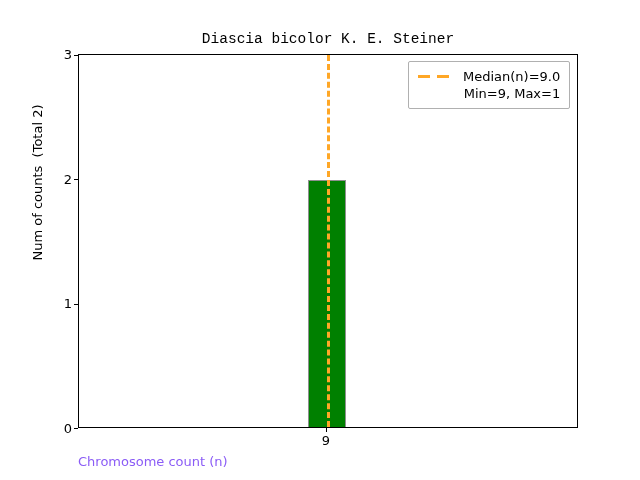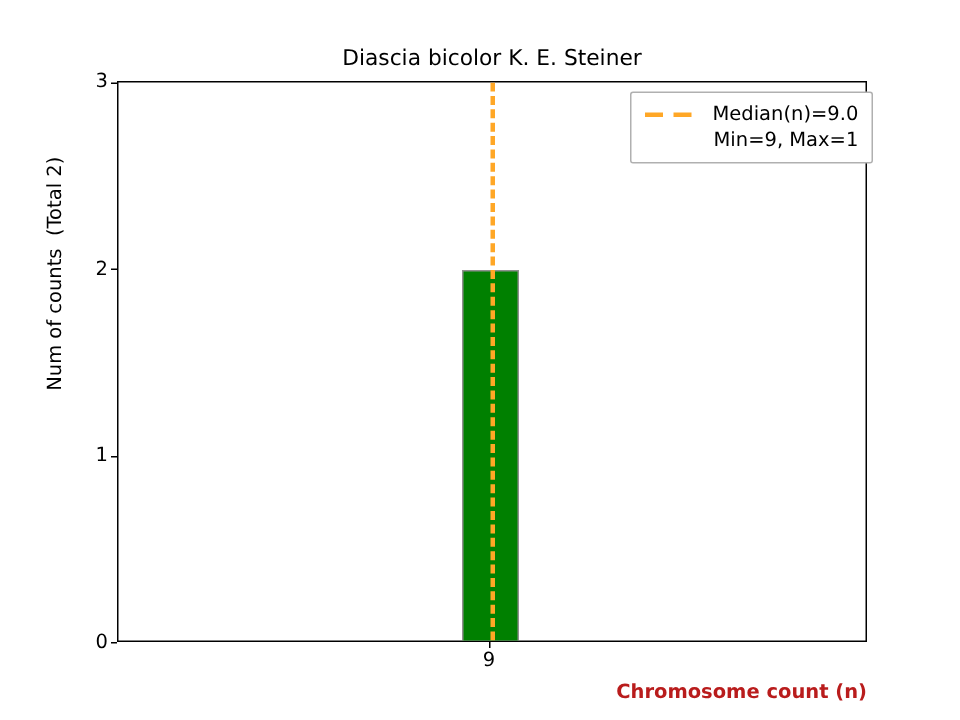--- a/index.html
+++ b/index.html
@@ -26,20 +26,21 @@
   #chart-title {
     position: absolute;
     left: 78px;
     top: 30px;
     width: 500px;
     text-align: center;
     font-size: 14.5px;
     line-height: 18px;
     color: #000000;
     white-space: nowrap;
+    font-family: Liberation Mono, monospace;
   }
 
   
   #plot-area {
     position: absolute;
     left: 78px;
     top: 54px;
     width: 500px;
     height: 374px;
     border: 1.1px solid #000000;
@@ -120,31 +121,30 @@
     font-size: 13px;
     line-height: 14px;
     color: #000000;
   }
 
   #xlabel {
     position: absolute;
     left: 78px;
     top: 454px;
     width: 500px;
-    text-align: right;
-    font-size: 13px;
-    color: #b91c1c;
+    text-align: left;
+    font-size: 13px;
+    color: #8b5cf6;
     white-space: nowrap;
-    font-weight: bold;
   }
 
   
   #legend {
     position: absolute;
-    left: 420px;
+    left: 408px;
     top: 61px;
     border: 1px solid #b0b0b0;
     background: #ffffff;
     border-radius: 2px;
     padding: 6px 9px 6px 8px;
     box-sizing: border-box;
   }
   .legend-row {
     display: flex;
     align-items: center;

